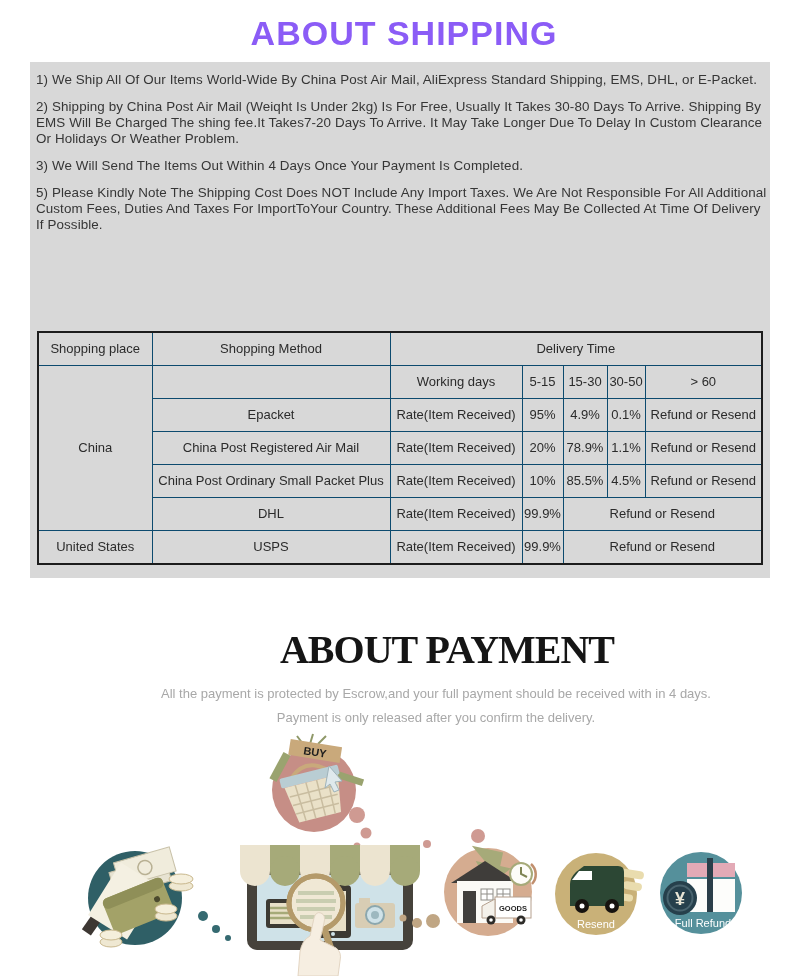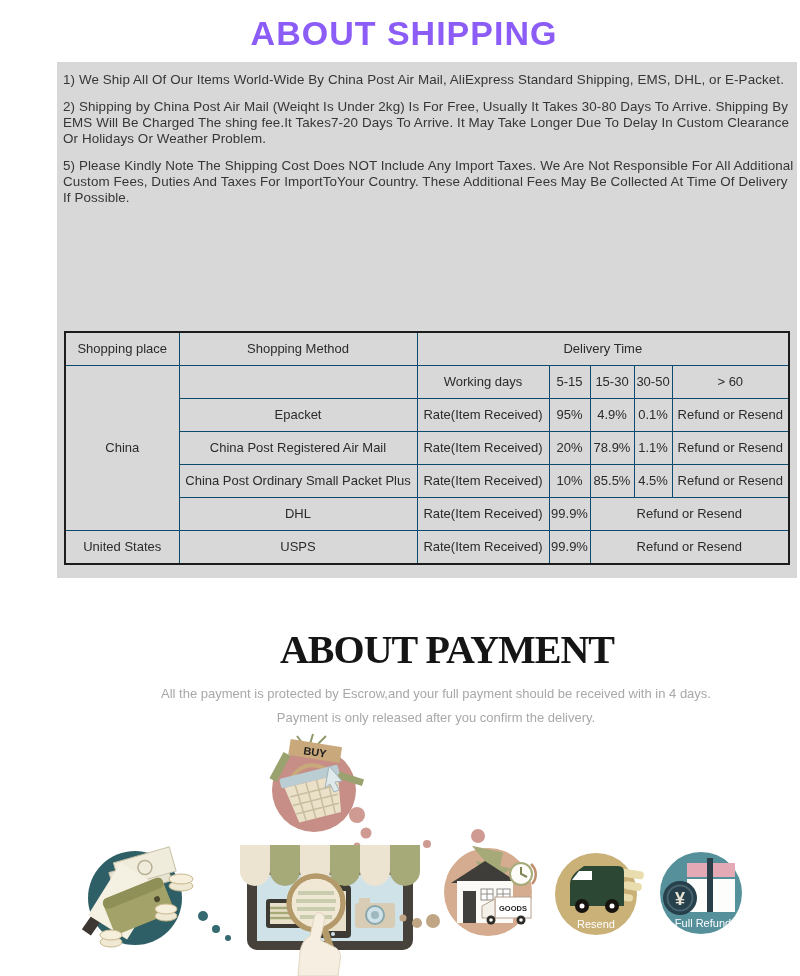--- a/index.html
+++ b/index.html
@@ -7,21 +7,21 @@
     width:800px; height:976px; position:relative; overflow:hidden;
     background:#ffffff; font-family:"Liberation Sans", sans-serif;
   }
   .shipping-title {
     position:absolute; top:10px; left:0; width:100%; margin:4px;
     text-align:center; font-size:34px; font-weight:700; letter-spacing:1px; color:#8b5cf6;
   }
   .notes-panel {
     position:absolute; top:62px; left:30px; width:740px; height:516px;
     background:#d8d8d8; box-sizing:border-box; padding:10px 1px 0 6px;
-    color:#363636; font-size:13.4px; line-height:16px;margin-left:27px;
+    color:#363636; font-size:13.4px; line-height:16px;
   }
   .notes-panel p { margin:0 0 11px 0; letter-spacing:0.1px; }
   table.ship-table {
     position:absolute; top:269px; left:7px; width:724px;
     border-collapse:collapse; table-layout:fixed;
     font-size:13px; color:#2b2b2b; text-align:center;
     border:2px solid #1c1c1c;
   }
   table.ship-table td {
     border:1px solid #0c4a6e; height:32px; padding:0 1px;
@@ -39,20 +39,21 @@
   .icons-svg { position:absolute; top:730px; left:0; }
 </style>
 </head>
 <body>
 
 <h1 class="shipping-title">ABOUT SHIPPING</h1>
 
 <div class="notes-panel">
   <p>1) We Ship All Of Our Items World-Wide By China Post Air Mail, AliExpress Standard Shipping, EMS, DHL, or E-Packet.</p>
   <p>2) Shipping by China Post Air Mail (Weiqht Is Under 2kg) Is For Free, Usually It Takes 30-80 Days To Arrive. Shipping By EMS Will Be Charged The shing fee.It Takes7-20 Days To Arrive. It May Take Longer Due To Delay In Custom Clearance Or Holidays Or Weather Problem.</p>
+  <p>3) We Will Send The Items Out Within 4 Days Once Your Payment Is Completed.</p>
   <p>5) Please Kindly Note The Shipping Cost Does NOT Include Any Import Taxes. We Are Not Responsible For All Additional Custom Fees, Duties And Taxes For ImportToYour Country. These Additional Fees May Be Collected At Time Of Delivery If Possible.</p>
 
   <table class="ship-table">
     <colgroup>
       <col style="width:114px">
         <col style="width:238px">
         <col style="width:132px">
       <col style="width:41px">
         <col style="width:44px">
         <col style="width:38px">

